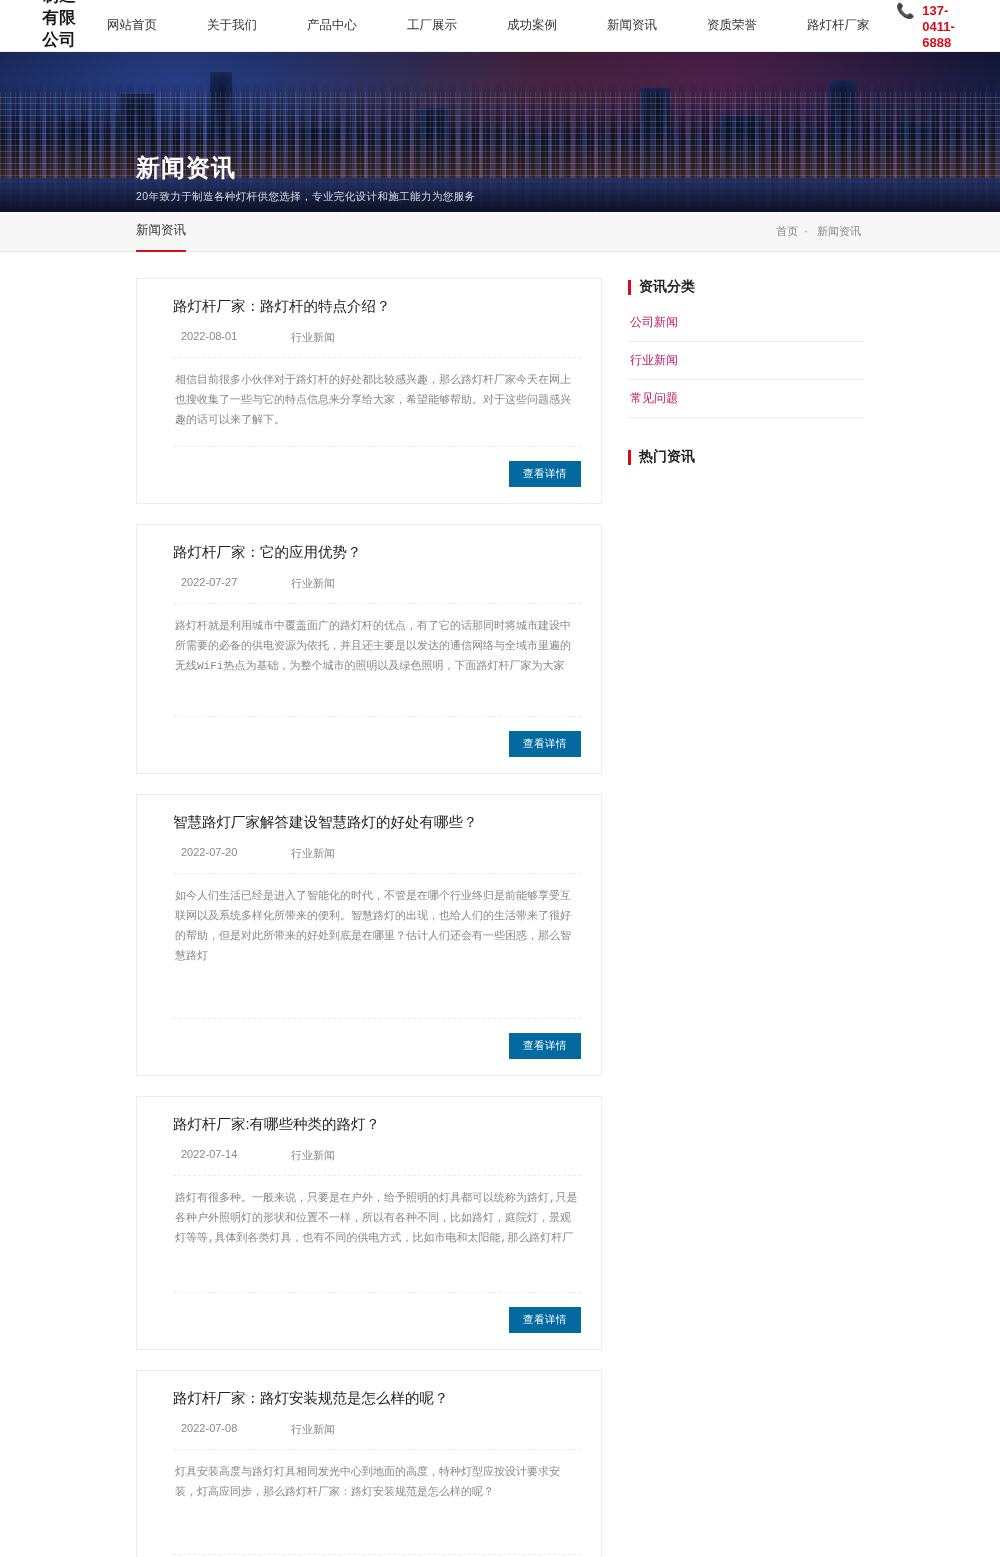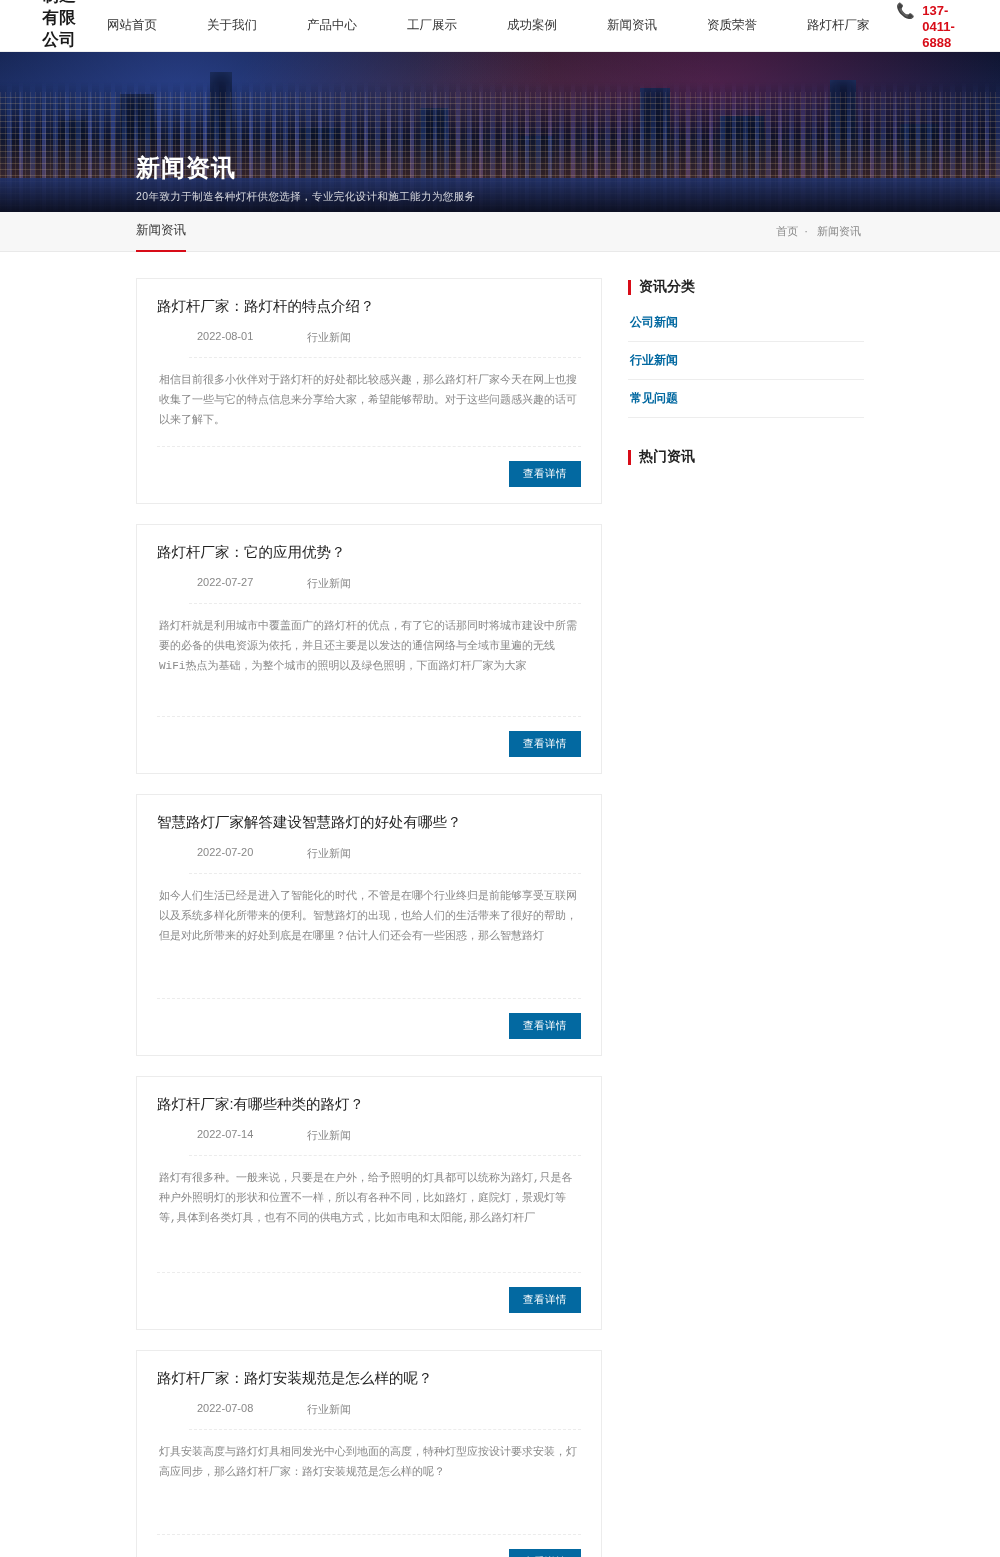--- a/index.html
+++ b/index.html
@@ -104,45 +104,45 @@
   }
   .crumb { margin-left: auto; font-size: 11px; color: #888; }
   .crumb span { margin: 0 3px; }
 
   
   .wrap { width: 1000px; padding: 26px 136px 0 136px; display: flex; gap: 26px; align-items: flex-start; }
   .col-main { width: 490px; }
   .col-side { width: 248px; }
 
   .news-card {
-    border: 1px solid #ececec; background: #fff; margin-bottom: 20px; padding: 18px 20px 16px 20px;
+    border: 1px solid #ececec; background: #fff; margin-bottom: 20px; padding: 18px 20px 16px 36px;
   }
   .news-title { font-size: 14.5px; color: #222; font-weight: normal; margin-bottom: 14px; }
-  .news-meta { display: flex; gap: 40px; font-size: 11px; color: #888; padding: 0 8px 12px 8px; border-bottom: 1px dashed #ececec; margin-left: 32px; }
+  .news-meta { display: flex; gap: 40px; font-size: 11px; color: #888; padding: 0 8px 12px 8px; border-bottom: 1px dashed #ececec; }
   .news-meta .date { width: 70px; }
   .news-desc { font-size: 11px; color: #888; line-height: 20px; padding: 12px 2px 0 2px; font-family: Liberation Mono, monospace; }
   .news-foot { display: flex; justify-content: flex-end; border-top: 1px dashed #ececec; margin-top: 16px; padding-top: 14px; }
   .btn-detail {
     background: #0369a1; color: #fff; font-size: 10.5px; border: none;
     padding: 6px 14px; cursor: pointer; letter-spacing: .5px;
   }
   .card-tall-1 .news-foot { margin-top: 40px; }
   .card-tall-2 .news-foot { margin-top: 52px; }
   .card-tall-3 .news-foot { margin-top: 44px; }
 
   
   .side-head {
     font-size: 14px; color: #222; font-weight: bold; display: flex; align-items: center; gap: 8px;
     margin-bottom: 4px;
   }
   .side-head::before { content: ""; display: block; width: 3px; height: 15px; background: #d80c18; }
   .side-list { margin: 8px 0 30px 0; }
   .side-list li {
-    list-style: none; font-size: 12px; color: #0369a1; padding: 10px 2px;
-    border-bottom: 1px solid #ededed; cursor: pointer; font-weight: bold;
+    list-style: none; font-size: 12px; color: #be185d; padding: 10px 2px;
+    border-bottom: 1px solid #ededed; cursor: pointer;
   }
 </style>
 </head>
 <body>
 
 <div class="header">
   <div class="logo-wrap">
     <div class="logo-mark">
       <div class="b1"></div>
         <div class="b2"></div>

